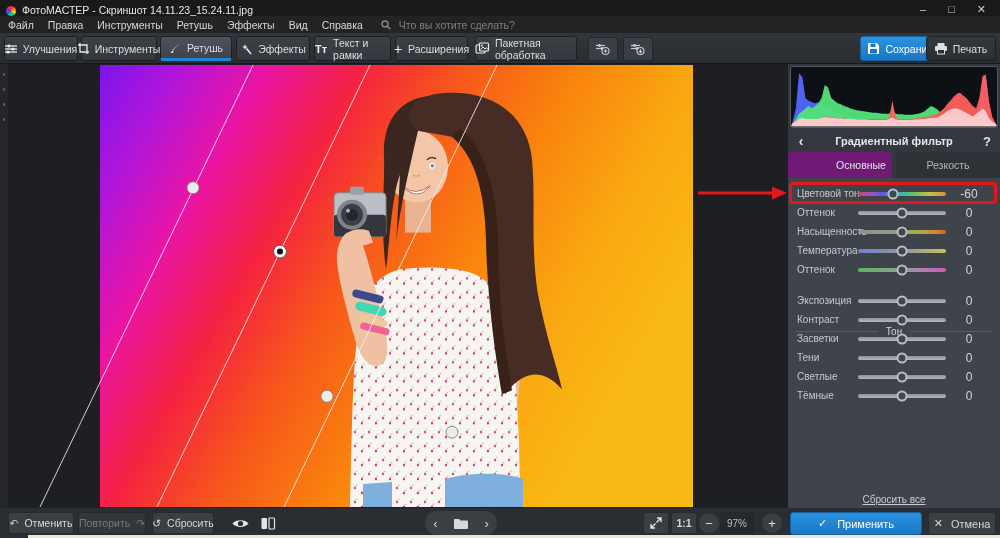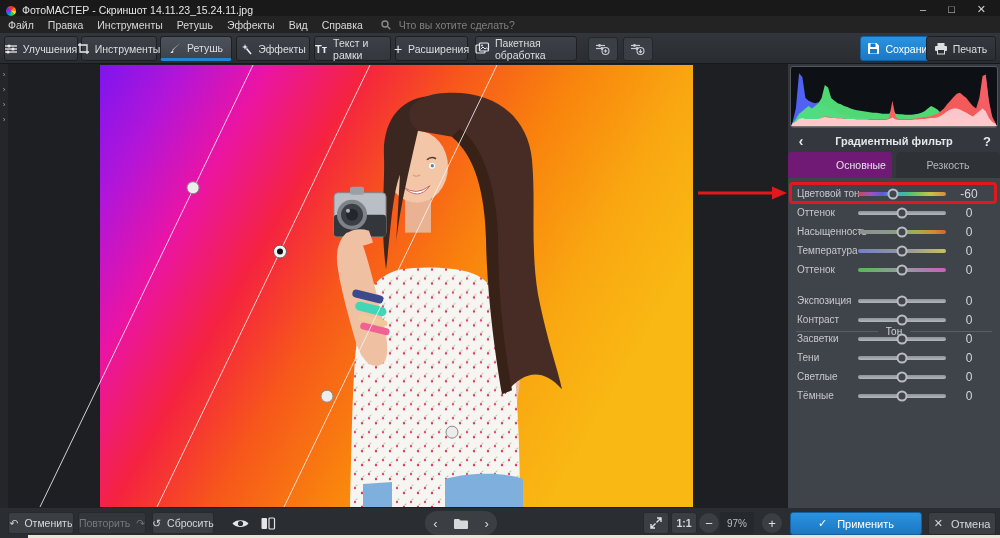--- a/index.html
+++ b/index.html
@@ -419,20 +419,21 @@
         <span class="sval">0</span>
       </div>
       <div class="srow" style="top:208px">
         <span class="slabel">Тёмные</span>
         <div class="strack t-plain">
             <div class="sthumb" style="left: 50%;"></div>
           </div>
         <span class="sval">0</span>
       </div>
     </div>
+    <span id="reset-all">Сбросить все</span>
   </div>
 </div>
 
 <div id="annot-box"></div>
 <svg id="annot-arrow" width="90" height="14" viewBox="0 0 90 14">
   <line x1="0" y1="7" x2="76" y2="7" stroke="#e3181d" stroke-width="3.2"></line>
   <path d="M74,0.5 L89,7 L74,13.5 Z" fill="#e3181d"></path>
 </svg>
 
 <div id="bottombar">

